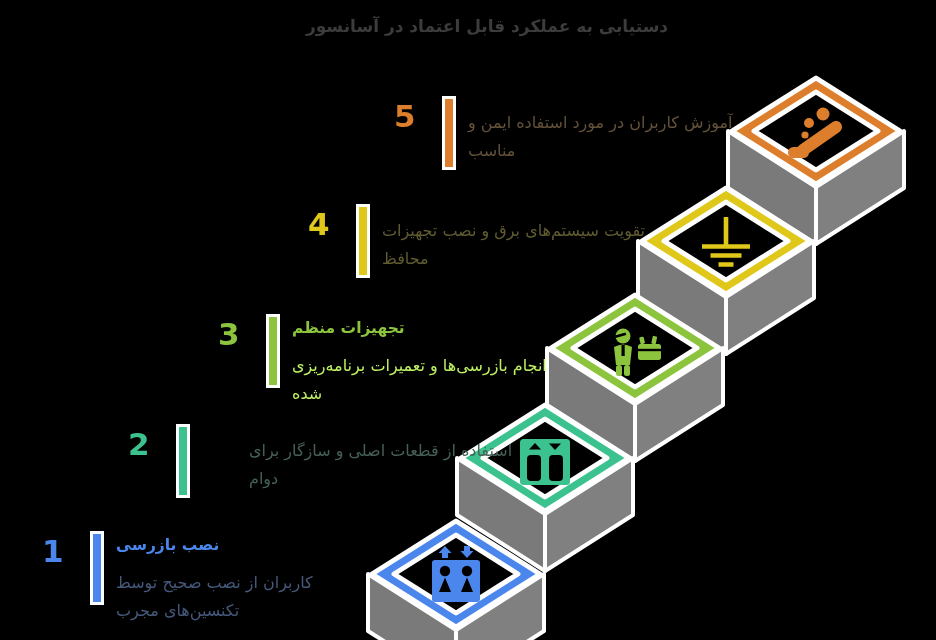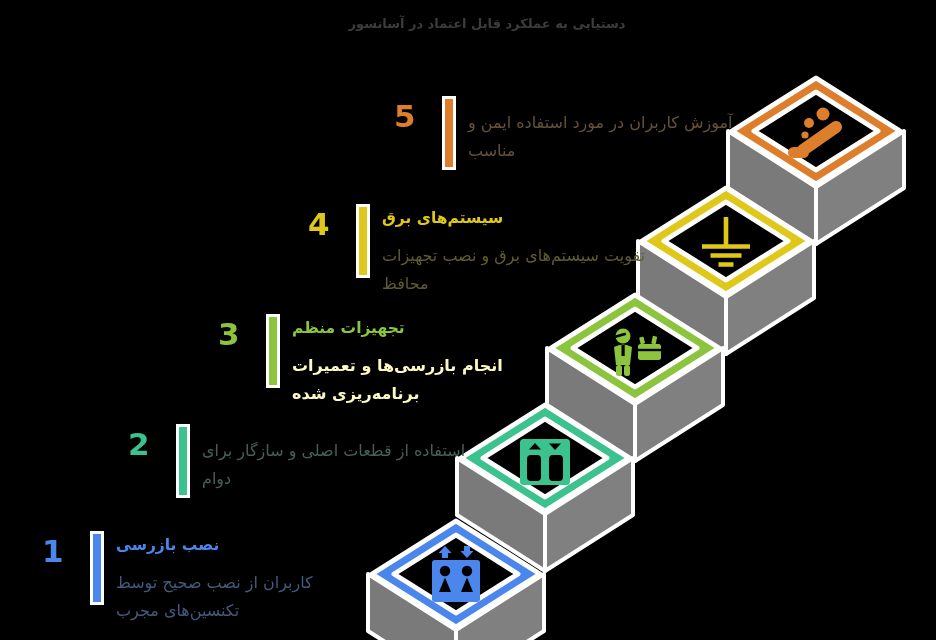--- a/index.html
+++ b/index.html
@@ -2,21 +2,21 @@
 <html lang="fa"><head>
 <meta charset="utf-8">
 <style>
   html,body{margin:0;padding:0;background:#000;}
   .canvas{
     position:relative;width:936px;height:640px;background:#000000;
     overflow:hidden;font-family:"DejaVu Sans","Liberation Sans",sans-serif;
   }
   .main-title{
     position:absolute;left:212px;top:16px;width:550px;
-    text-align:center;font-size:13px;font-weight:bold;direction:rtl;
+    text-align:center;font-size:17px;font-weight:bold;direction:rtl;
   }
   #staircase{position:absolute;left:0;top:0;}
   .step-label-block{position:absolute;display:flex;align-items:flex-start;}
   .step-number{
     width:54px;padding-left:6px;box-sizing:border-box;
     font-size:31px;line-height:36px;font-weight:bold;margin-top:2px;
   }
   .step-bar{
     width:8px;height:68px;border:3px solid #ffffff;margin-top:0;
     flex:0 0 auto;
@@ -100,38 +100,37 @@
     <div class="step-texts">
       <div class="step-title" style="color: rgb(74, 134, 236);">نصب بازرسی</div>
       <div class="step-desc" style="color: rgb(70, 89, 124);">کاربران از نصب صحیح توسط تکنسین‌های مجرب</div>
     </div>
   </div>
 
   <div class="step-label-block pos-2">
     <div class="step-number" style="color: rgb(59, 194, 142);">2</div>
     <div class="step-bar" style="background: rgb(59, 194, 142);"></div>
     <div class="step-texts">
-      <div class="step-desc" style="color: rgb(70, 96, 88);">استفاده از قطعات اصلی و سازگار برای دوام</div>
+      <div class="step-desc" style="color: rgb(70, 96, 88); margin-left: 47px;">استفاده از قطعات اصلی و سازگار برای دوام</div>
     </div>
   </div>
 
   <div class="step-label-block pos-3">
     <div class="step-number" style="color: rgb(140, 196, 62);">3</div>
     <div class="step-bar" style="background: rgb(140, 196, 62);"></div>
     <div class="step-texts">
       <div class="step-title" style="color: rgb(140, 196, 62);">تجهیزات منظم</div>
-      <div class="step-desc" style="color: #fef9c3; font-weight: bold;">انجام بازرسی‌ها و تعمیرات برنامه‌ریزی شده</div>
+      <div class="step-desc" style="color: #bef264;">انجام بازرسی‌ها و تعمیرات برنامه‌ریزی شده</div>
     </div>
   </div>
 
   <div class="step-label-block pos-4">
     <div class="step-number" style="color: rgb(224, 200, 26);">4</div>
     <div class="step-bar" style="background: rgb(224, 200, 26);"></div>
     <div class="step-texts">
-      <div class="step-title" style="color: rgb(224, 200, 26);">سیستم‌های برق</div>
       <div class="step-desc" style="color: rgb(96, 92, 48);">تقویت سیستم‌های برق و نصب تجهیزات محافظ</div>
     </div>
   </div>
 
   <div class="step-label-block pos-5">
     <div class="step-number" style="color: rgb(221, 126, 44);">5</div>
     <div class="step-bar" style="background: rgb(221, 126, 44);"></div>
     <div class="step-texts">
       <div class="step-desc" style="color: rgb(100, 82, 58);">آموزش کاربران در مورد استفاده ایمن و مناسب</div>
     </div>

